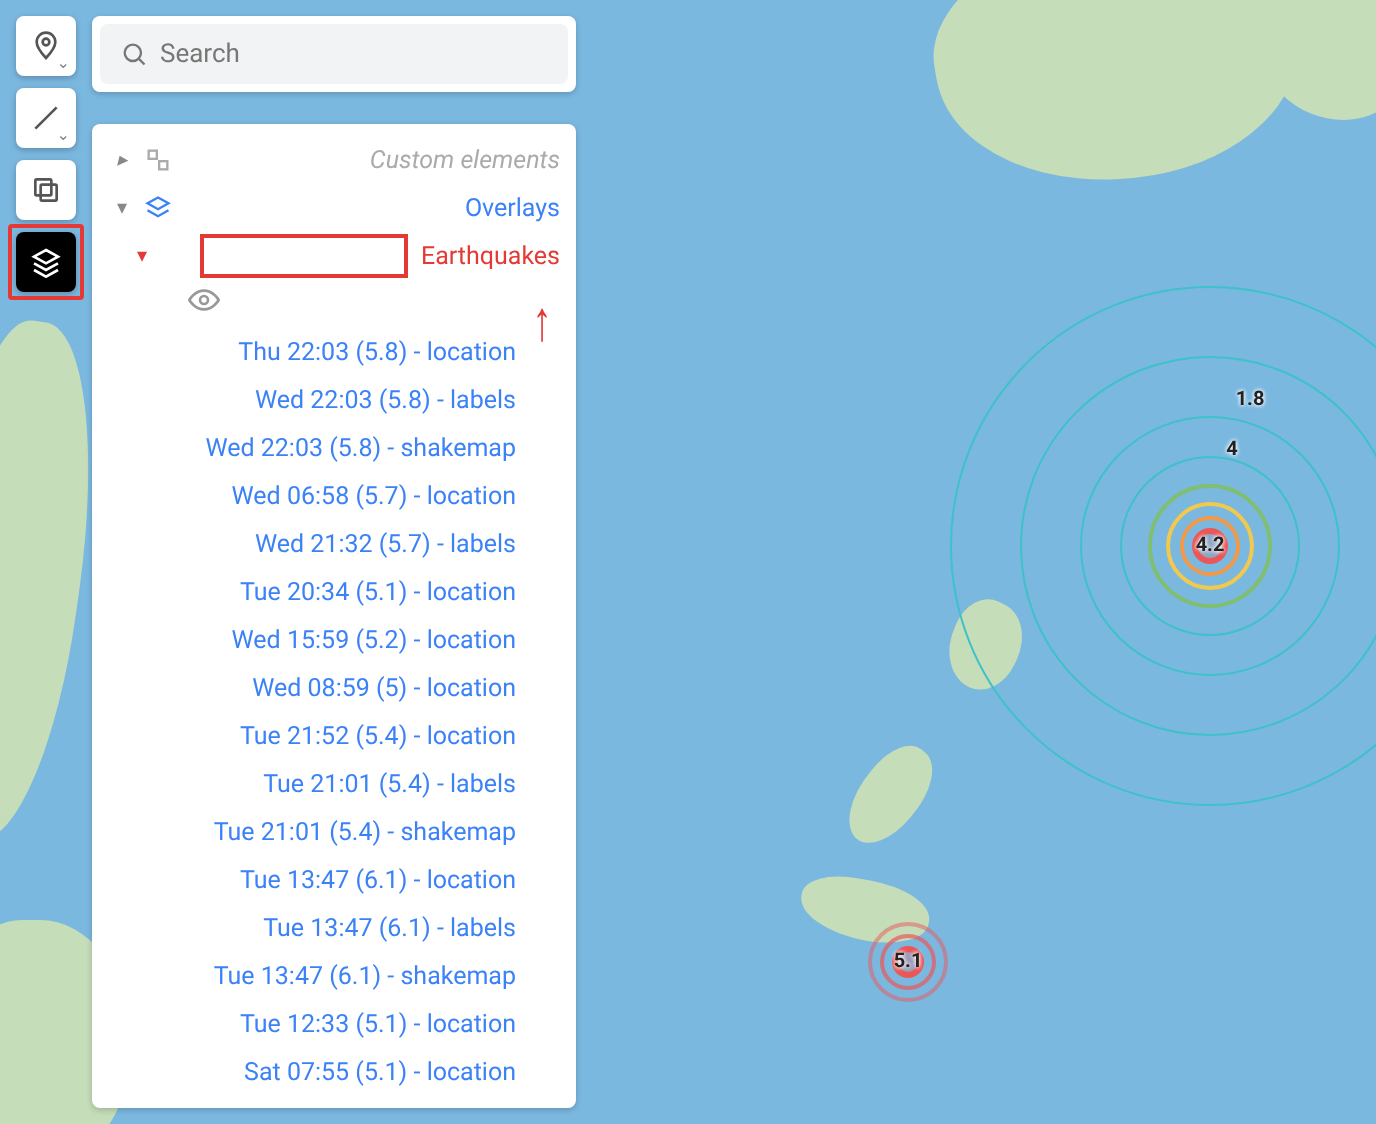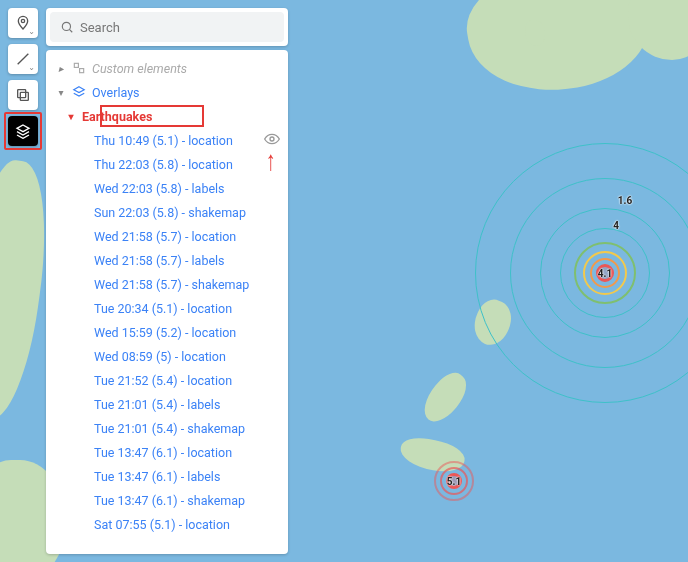--- a/index.html
+++ b/index.html
@@ -38,35 +38,35 @@
   .toolbar .btn { width: 30px; height: 30px; background: #fff; border-radius: 4px; box-shadow: 0 1px 3px rgba(0,0,0,0.25); display: flex; align-items: center; justify-content: center; color: #555; font-size: 12px; cursor: pointer; position: relative; }
   .toolbar .btn .chev { position: absolute; right: 3px; bottom: 2px; font-size: 8px; color: #888; }
   .toolbar .btn.layermgr { background: #000; color: #fff; }
   .toolbar .highlight-box { position: absolute; left: -4px; width: 38px; height: 38px; border: 2px solid #E53935; border-radius: 2px; pointer-events:none; }
 
   
   .panel { position: absolute; left: 46px; top: 8px; width: 242px; bottom: 8px; background: rgba(255,255,255,0.0); display: flex; flex-direction: column; }
   .searchwrap { background: #fff; border-radius: 4px; box-shadow: 0 1px 3px rgba(0,0,0,0.2); padding: 4px; }
   .search { background: #F1F3F4; border-radius: 4px; height: 30px; display: flex; align-items: center; padding: 0 10px; color: #777; font-size: 13px; gap: 6px; }
   .search svg { flex-shrink: 0; }
-  .listwrap { margin-top: 4px; background: #fff; border-radius: 4px; box-shadow: 0 1px 3px rgba(0,0,0,0.2); flex: 1; overflow: hidden; display: flex; flex-direction: column; position: relative;}
+  .listwrap { margin-top: 16px; background: #fff; border-radius: 4px; box-shadow: 0 1px 3px rgba(0,0,0,0.2); flex: 1; overflow: hidden; display: flex; flex-direction: column; position: relative; text-align: right;}
   .list { overflow-y: auto; flex: 1; padding: 6px 0; }
   .list::-webkit-scrollbar { width: 8px; }
   .list::-webkit-scrollbar-thumb { background: #c0c0c0; border-radius: 4px; }
   .row { display: flex; align-items: center; font-size: 12.5px; color: #3b82f6; height: 24px; padding: 0 8px 0 10px; cursor: pointer; gap: 6px; white-space: nowrap; }
   .row.custom { color: #aaa; font-style: italic; }
   .row .indent1 { width: 4px; }
   .row .indent3 { width: 32px; }
   .chevron { font-size: 10px; color: #888; width: 10px; display:inline-block; text-align:center; }
   .chevron.dn::before { content: "▾"; }
   .chevron.rt::before { content: "▸"; }
   .row .label { flex: 1; overflow: hidden; text-overflow: ellipsis; }
   .row .eye { color: #999; font-size: 14px; visibility: hidden; }
   .row.first .eye { visibility: visible; }
-  .row.eq { color: #E53935; font-weight: bold; }
+  .row.eq { color: #E53935; }
   .eq-box { position: absolute; border: 2px solid #E53935; pointer-events: none; }
 
   .icon-svg { width: 16px; height: 16px; }
 
   
   .arrow { position: absolute; left: 264px; top: 144px; color: #E53935; font-size: 28px; pointer-events:none; transform: scaleX(0.7); }
 </style>
 </head>
 <body>
 
@@ -81,22 +81,22 @@
   <div class="land l8"></div>
 
   <div class="ring r1 centered eq-main" style="left:605px;top:273px"></div>
   <div class="ring r2 centered" style="position:absolute;left:605px;top:273px"></div>
   <div class="ring r3 centered" style="position:absolute;left:605px;top:273px"></div>
   <div class="ring r4 centered" style="position:absolute;left:605px;top:273px"></div>
   <div class="ring r5 centered" style="position:absolute;left:605px;top:273px"></div>
   <div class="ring r6 centered" style="position:absolute;left:605px;top:273px"></div>
   <div class="ring r7 centered" style="position:absolute;left:605px;top:273px"></div>
   <div class="ring r8 centered" style="position:absolute;left:605px;top:273px"></div>
-  <div class="eq-label" style="left:605px;top:273px">4.1</div>
-  <div class="eq-label" style="left:625px;top:200px">1.6</div>
+  <div class="eq-label" style="left:605px;top:273px">4.2</div>
+  <div class="eq-label" style="left:625px;top:200px">1.8</div>
   <div class="eq-label" style="left:616px;top:225px">4</div>
 
   <div class="ring rs1 centered" style="position:absolute;left:454px;top:481px"></div>
   <div class="ring rs2 centered" style="position:absolute;left:454px;top:481px"></div>
   <div class="ring rs3 centered" style="position:absolute;left:454px;top:481px"></div>
   <div class="eq-label" style="left:454px;top:481px">5.1</div>
 </div>
 
 <div class="toolbar">
   <div class="btn">
@@ -162,21 +162,20 @@
       <div class="row eq" style="position:relative">
         <span class="indent1"></span>
         <span class="chevron dn" style="color:#E53935"></span>
         <span class="label">Earthquakes</span>
       </div>
       <div class="eq-box" style="left:54px; top:55px; width:104px; height:22px;"></div>
 
       <div id="eq-items">
           <div class="row first">
             <span class="indent3"></span>
-    <span class="label">Thu 10:49 (5.1) - location</span>
     <span class="eye">
       <svg width="16" height="16" viewBox="0 0 24 24" fill="none" stroke="currentColor" stroke-width="2">
                 <path d="M1 12s4-7 11-7 11 7 11 7-4 7-11 7S1 12 1 12z"></path>
                 <circle cx="12" cy="12" r="3"></circle>
               </svg>
     </span>
           </div>
           <div class="row">
             <span class="indent3"></span>
     <span class="label">Thu 22:03 (5.8) - location</span>
@@ -192,51 +191,41 @@
     <span class="label">Wed 22:03 (5.8) - labels</span>
     <span class="eye">
       <svg width="16" height="16" viewBox="0 0 24 24" fill="none" stroke="currentColor" stroke-width="2">
                 <path d="M1 12s4-7 11-7 11 7 11 7-4 7-11 7S1 12 1 12z"></path>
                 <circle cx="12" cy="12" r="3"></circle>
               </svg>
     </span>
           </div>
           <div class="row">
             <span class="indent3"></span>
-    <span class="label">Sun 22:03 (5.8) - shakemap</span>
-    <span class="eye">
-      <svg width="16" height="16" viewBox="0 0 24 24" fill="none" stroke="currentColor" stroke-width="2">
-                <path d="M1 12s4-7 11-7 11 7 11 7-4 7-11 7S1 12 1 12z"></path>
-                <circle cx="12" cy="12" r="3"></circle>
-              </svg>
-    </span>
-          </div>
-          <div class="row">
-            <span class="indent3"></span>
-    <span class="label">Wed 21:58 (5.7) - location</span>
-    <span class="eye">
-      <svg width="16" height="16" viewBox="0 0 24 24" fill="none" stroke="currentColor" stroke-width="2">
-                <path d="M1 12s4-7 11-7 11 7 11 7-4 7-11 7S1 12 1 12z"></path>
-                <circle cx="12" cy="12" r="3"></circle>
-              </svg>
-    </span>
-          </div>
-          <div class="row">
-            <span class="indent3"></span>
-    <span class="label">Wed 21:58 (5.7) - labels</span>
-    <span class="eye">
-      <svg width="16" height="16" viewBox="0 0 24 24" fill="none" stroke="currentColor" stroke-width="2">
-                <path d="M1 12s4-7 11-7 11 7 11 7-4 7-11 7S1 12 1 12z"></path>
-                <circle cx="12" cy="12" r="3"></circle>
-              </svg>
-    </span>
-          </div>
-          <div class="row">
-            <span class="indent3"></span>
-    <span class="label">Wed 21:58 (5.7) - shakemap</span>
+    <span class="label">Wed 22:03 (5.8) - shakemap</span>
+    <span class="eye">
+      <svg width="16" height="16" viewBox="0 0 24 24" fill="none" stroke="currentColor" stroke-width="2">
+                <path d="M1 12s4-7 11-7 11 7 11 7-4 7-11 7S1 12 1 12z"></path>
+                <circle cx="12" cy="12" r="3"></circle>
+              </svg>
+    </span>
+          </div>
+          <div class="row">
+            <span class="indent3"></span>
+    <span class="label">Wed 06:58 (5.7) - location</span>
+    <span class="eye">
+      <svg width="16" height="16" viewBox="0 0 24 24" fill="none" stroke="currentColor" stroke-width="2">
+                <path d="M1 12s4-7 11-7 11 7 11 7-4 7-11 7S1 12 1 12z"></path>
+                <circle cx="12" cy="12" r="3"></circle>
+              </svg>
+    </span>
+          </div>
+          <div class="row">
+            <span class="indent3"></span>
+    <span class="label">Wed 21:32 (5.7) - labels</span>
     <span class="eye">
       <svg width="16" height="16" viewBox="0 0 24 24" fill="none" stroke="currentColor" stroke-width="2">
                 <path d="M1 12s4-7 11-7 11 7 11 7-4 7-11 7S1 12 1 12z"></path>
                 <circle cx="12" cy="12" r="3"></circle>
               </svg>
     </span>
           </div>
           <div class="row">
             <span class="indent3"></span>
     <span class="label">Tue 20:34 (5.1) - location</span>
@@ -313,20 +302,30 @@
     <span class="eye">
       <svg width="16" height="16" viewBox="0 0 24 24" fill="none" stroke="currentColor" stroke-width="2">
                 <path d="M1 12s4-7 11-7 11 7 11 7-4 7-11 7S1 12 1 12z"></path>
                 <circle cx="12" cy="12" r="3"></circle>
               </svg>
     </span>
           </div>
           <div class="row">
             <span class="indent3"></span>
     <span class="label">Tue 13:47 (6.1) - shakemap</span>
+    <span class="eye">
+      <svg width="16" height="16" viewBox="0 0 24 24" fill="none" stroke="currentColor" stroke-width="2">
+                <path d="M1 12s4-7 11-7 11 7 11 7-4 7-11 7S1 12 1 12z"></path>
+                <circle cx="12" cy="12" r="3"></circle>
+              </svg>
+    </span>
+          </div>
+          <div class="row">
+            <span class="indent3"></span>
+    <span class="label">Tue 12:33 (5.1) - location</span>
     <span class="eye">
       <svg width="16" height="16" viewBox="0 0 24 24" fill="none" stroke="currentColor" stroke-width="2">
                 <path d="M1 12s4-7 11-7 11 7 11 7-4 7-11 7S1 12 1 12z"></path>
                 <circle cx="12" cy="12" r="3"></circle>
               </svg>
     </span>
           </div>
           <div class="row">
             <span class="indent3"></span>
     <span class="label">Sat 07:55 (5.1) - location</span>

